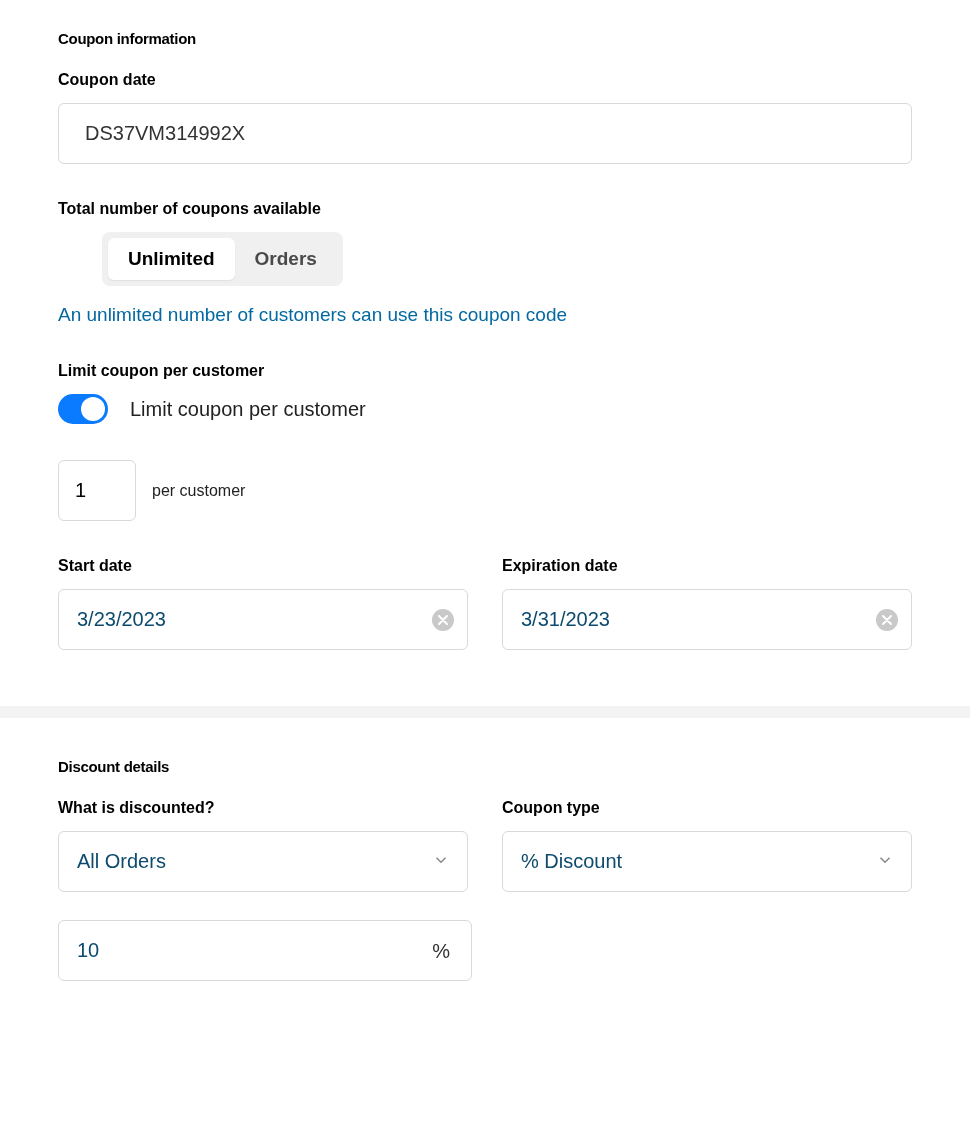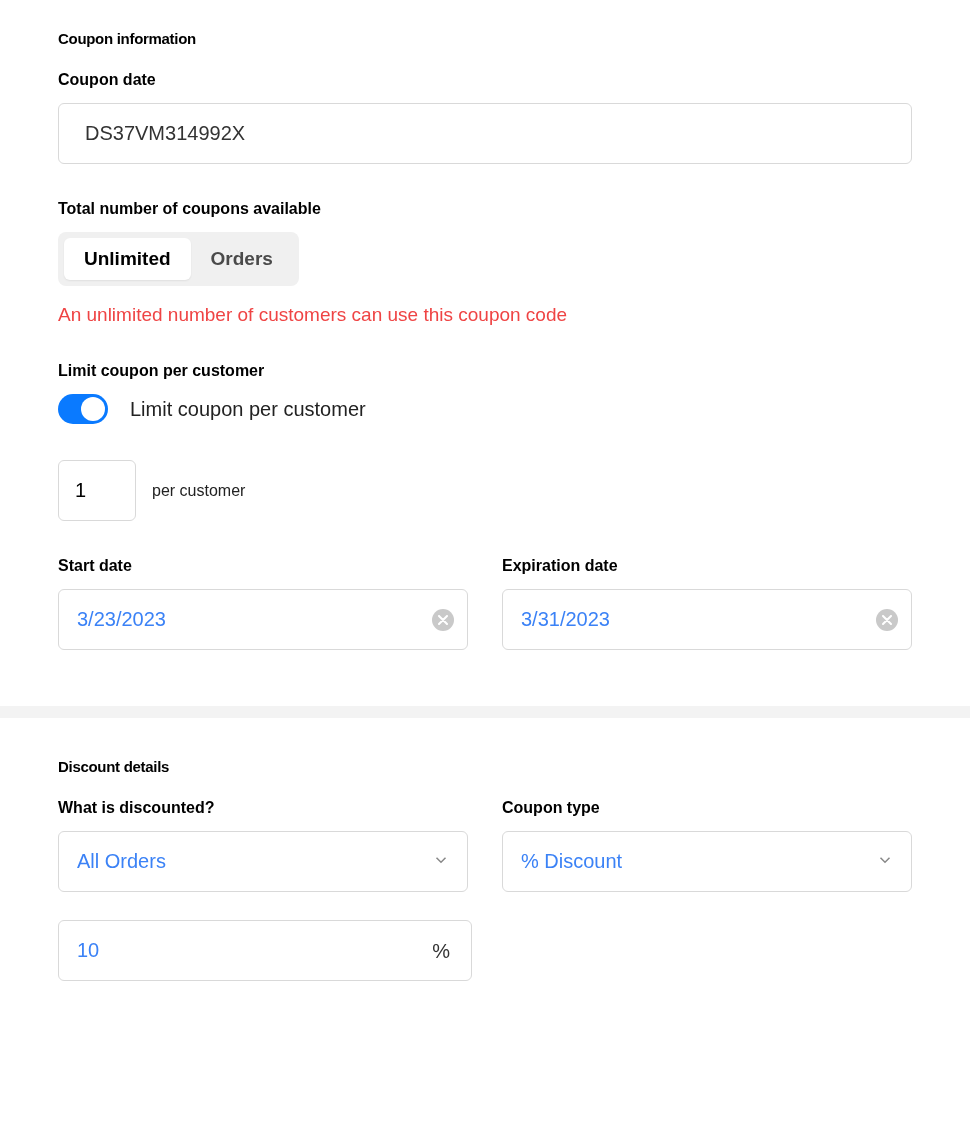--- a/index.html
+++ b/index.html
@@ -31,39 +31,40 @@
     color: #333;
     background: #fff;
     outline: none;
   }
   .field-group { margin-bottom: 36px; }
   .segmented {
     display: inline-flex;
     background: #f0f0f0;
     border-radius: 8px;
     padding: 6px;
+    margin-left: 44px;
   }
   .segmented .seg-item {
     padding: 10px 20px;
     font-size: 19px;
     font-weight: 600;
     border-radius: 6px;
     cursor: pointer;
     color: #4a4a4a;
     background: transparent;
     border: none;
   }
   .segmented .seg-item.active {
     background: #fff;
     color: #000;
     box-shadow: 0 1px 2px rgba(0,0,0,0.07);
   }
   .helper-text {
     font-size: 19px;
-    color: #ef4444;
+    color: #0369a1;
     margin-top: 18px;
   }
   .toggle-row {
     display: flex;
     align-items: center;
     gap: 22px;
   }
   .toggle {
     position: relative;
     width: 50px;
@@ -110,21 +111,21 @@
   .date-input-wrap, .select-wrap, .value-wrap {
     position: relative;
     width: 100%;
   }
   .date-input, .select-input, .value-input {
     width: 100%;
     border: 1px solid #d9d9d9;
     border-radius: 6px;
     padding: 18px 48px 18px 18px;
     font-size: 20px;
-    color: #3b82f6;
+    color: #0c4a6e;
     background: #fff;
     outline: none;
     text-align: left;
     cursor: pointer;
   }
   .value-input { padding-right: 50px; cursor: text; }
   .clear-btn {
     position: absolute;
     right: 14px;
     top: 50%;

